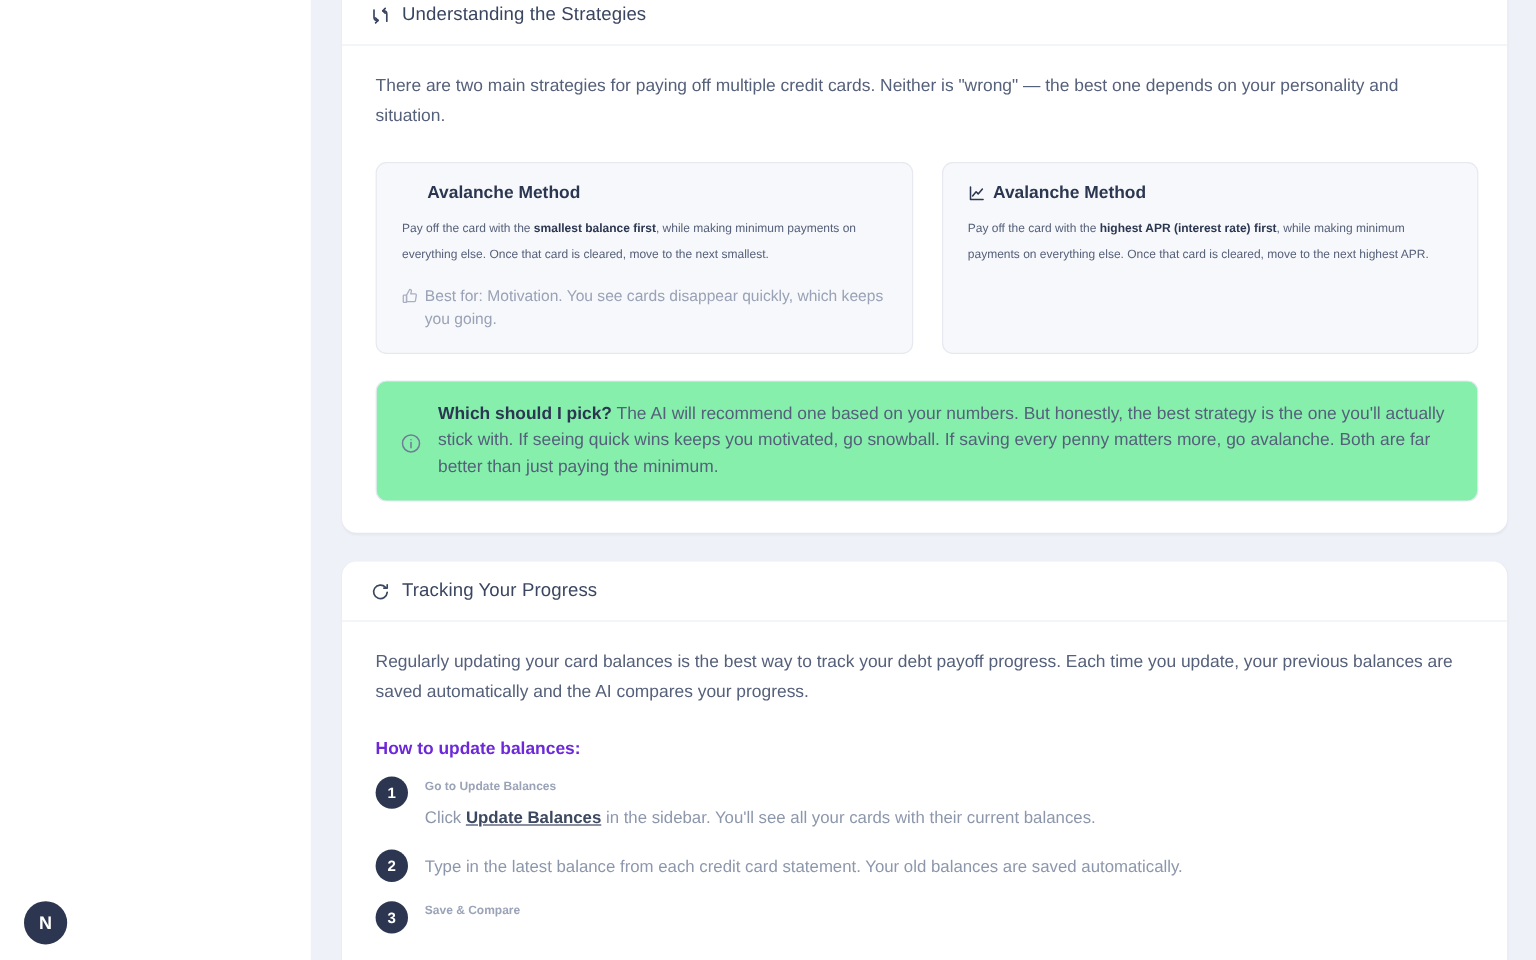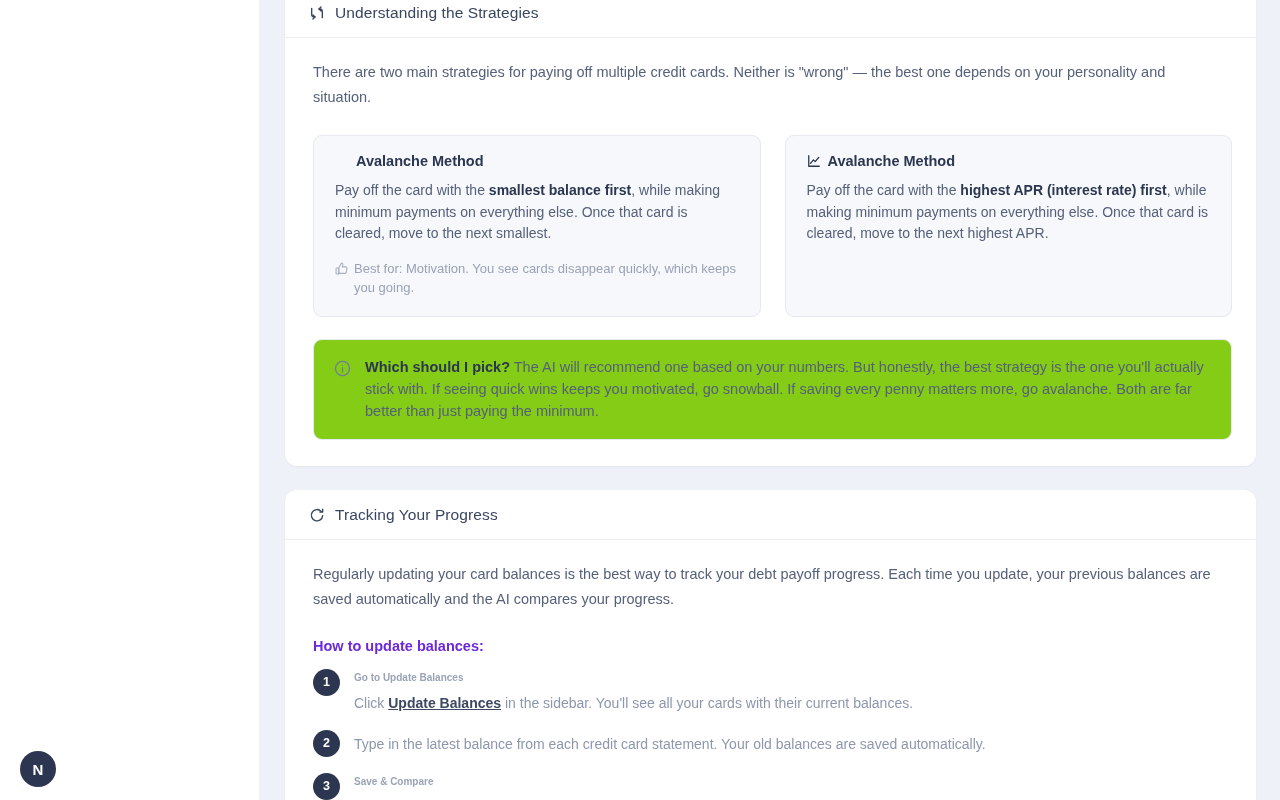--- a/index.html
+++ b/index.html
@@ -130,46 +130,47 @@
     font-weight: 700;
     color: #2b3650;
     margin-bottom: 11px;
   }
 
   .m-icon { width: 14px; height: 14px; flex: 0 0 14px; color: #2b3650; }
   .m-icon.blank { opacity: 0; }
   .m-icon svg { display: block; width: 14px; height: 14px; }
 
   .method-desc {
-    font-size: 14px;
+    font-size: 10px;
     line-height: 21.5px;
     color: #55607a;
   }
   .method-desc b { color: #2b3650; font-weight: 700; }
 
   .method-best {
     margin-top: 14px;
     font-size: 13px;
     line-height: 19px;
     color: #99a2b6;
     display: flex;
     gap: 6px;
   }
   .thumb-icon { width: 13px; height: 13px; flex: 0 0 13px; margin-top: 3px; color: #a8b0c2; }
   .thumb-icon svg { display: block; width: 13px; height: 13px; }
 
   
   .callout {
     margin-top: 22px;
-    background: #84cc16;
+    background: #86efac;
     border: 1px solid #e5e9f2;
     border-radius: 9px;
     padding: 16px 20px 17px 20px;
     display: flex;
     gap: 14px;
+    align-items: center;
   }
 
   .info-icon { width: 17px; height: 17px; flex: 0 0 17px; color: #717d96; margin-top: 4px; }
   .info-icon svg { display: block; width: 17px; height: 17px; }
 
   .callout-text {
     font-size: 14.5px;
     line-height: 22px;
     color: #55607a;
     max-width: 846px;

